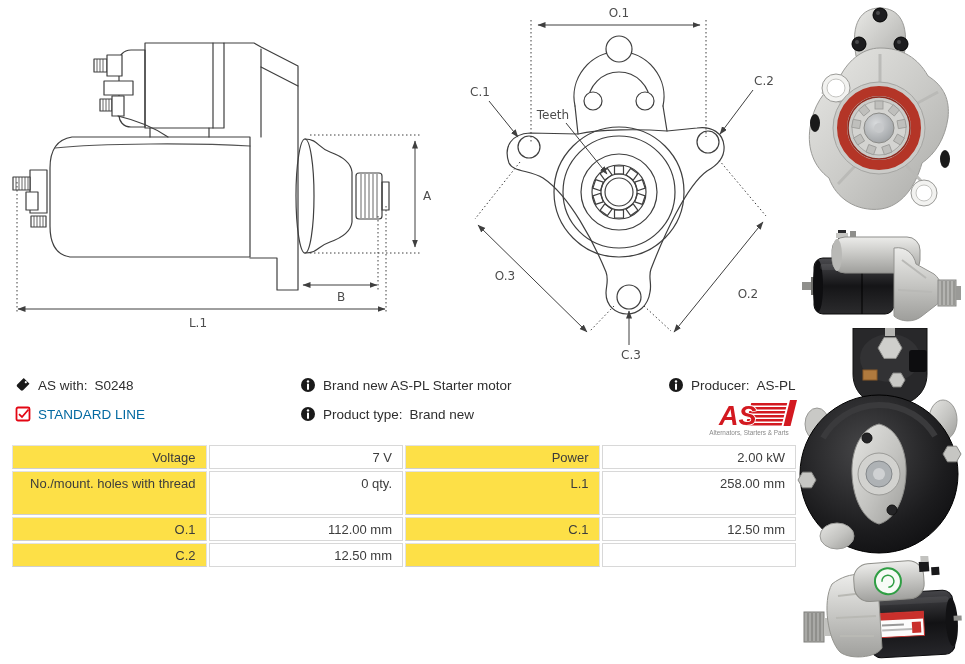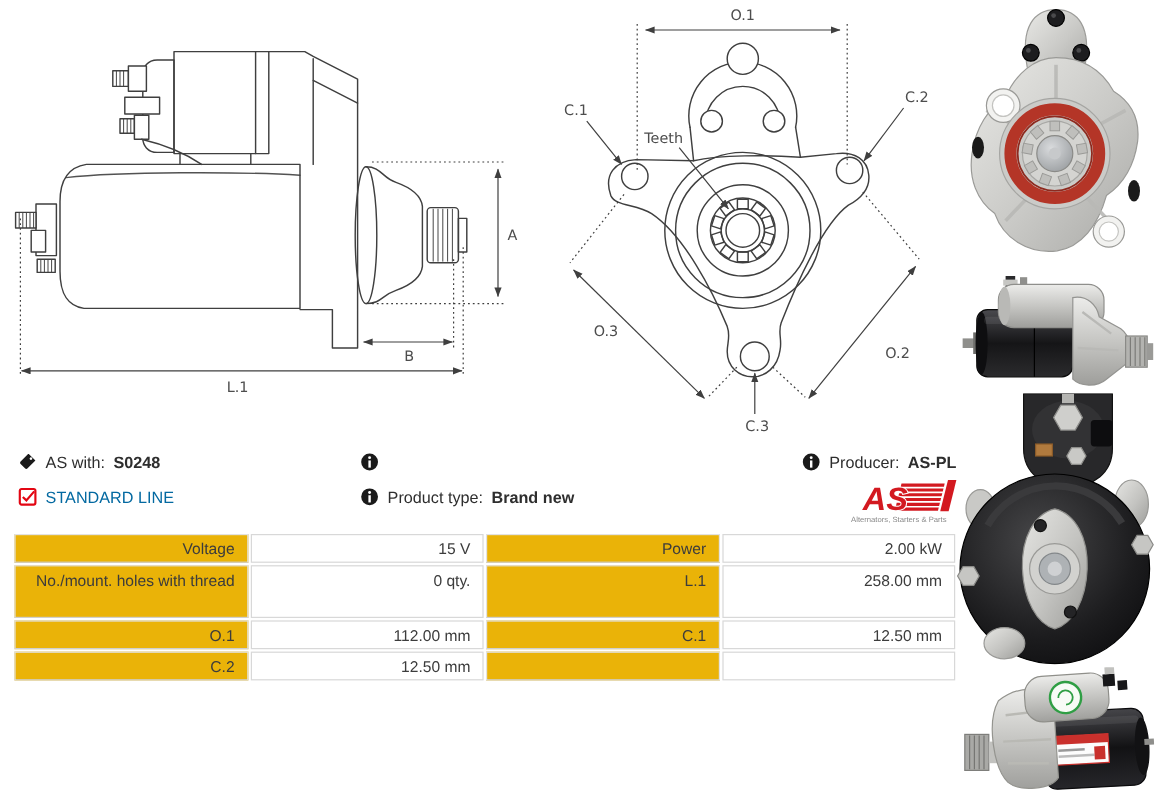--- a/index.html
+++ b/index.html
@@ -13,33 +13,33 @@
   svg text { font-family:"DejaVu Sans", sans-serif; fill:#4d4d4d; font-size:12px; }
   .ln   { stroke:#3f3f3f; stroke-width:1.2; fill:none; stroke-linejoin:round; stroke-linecap:round; }
   .lnf  { stroke:#3f3f3f; stroke-width:1.2; fill:#ffffff; stroke-linejoin:round; }
   .dim  { stroke:#3f3f3f; stroke-width:1; fill:none; }
   .dot  { stroke:#3f3f3f; stroke-width:1; fill:none; stroke-dasharray:1.5 2.5; }
   .hatch{ stroke:#3f3f3f; stroke-width:0.8; }
 
   
   .info-item { position:absolute; display:flex; align-items:center; gap:7px;
                font-size:13.5px; color:#2e2e2e; white-space:nowrap; }
-  .info-item .b { font-weight:bold; }
+  .info-item .b { font-weight:normal; }
   .badge-red { color:#0369a1; font-weight:normal; }
   .icn { display:inline-flex; width:16px; height:16px; flex:0 0 16px; }
 
   
   .as-logo { position:absolute; width:104px; height:42px; }
 
   
   table.spec { position:absolute; left:10px; top:443px; width:788px;
                border-collapse:separate; border-spacing:2px; table-layout:fixed; }
   table.spec td { height:24px; font-size:13px; line-height:15px; text-align:right;
                   padding:0 10px; vertical-align:middle; color:#3c3c3c; }
-  table.spec td.lbl { background:#eab308; border:1px solid #e2e2e2; border-bottom-color:#cfcfcf; }
+  table.spec td.lbl { background:#fde047; border:1px solid #e2e2e2; border-bottom-color:#cfcfcf; }
   table.spec td.val { background:#ffffff; border:1px solid #d8d8d8; }
   table.spec tr.tall td { height:44px; vertical-align:top; padding-top:4px; }
 </style>
 </head>
 <body>
 
 <div class="page">
 
   <svg class="abs" style="left:0;top:15px" width="445" height="320" viewBox="0 15 445 320">
     <defs>
@@ -386,20 +386,21 @@
   </div>
 
   <div class="info-item" style="left:300px;top:377px">
     <span class="icn">
       <svg width="16" height="16" viewBox="0 0 16 16">
           <circle cx="8" cy="8" r="7" fill="#1a1a1a"></circle>
         <rect x="7" y="6.7" width="2" height="6" fill="#fff"></rect>
           <circle cx="8" cy="4.4" r="1.2" fill="#fff"></circle>
         </svg>
     </span>
+    <span>Brand new AS-PL Starter motor</span>
   </div>
 
   <div class="info-item" style="left:300px;top:406px">
     <span class="icn">
       <svg width="16" height="16" viewBox="0 0 16 16">
           <circle cx="8" cy="8" r="7" fill="#1a1a1a"></circle>
         <rect x="7" y="6.7" width="2" height="6" fill="#fff"></rect>
           <circle cx="8" cy="4.4" r="1.2" fill="#fff"></circle>
         </svg>
     </span>
@@ -436,21 +437,21 @@
   <table class="spec">
     <colgroup>
         <col style="width:25%">
         <col style="width:25%">
         <col style="width:25%">
         <col style="width:25%">
       </colgroup>
     <tbody>
         <tr>
           <td class="lbl">Voltage</td>
-          <td class="val">15 V</td>
+          <td class="val">7 V</td>
           <td class="lbl">Power</td>
           <td class="val">2.00 kW</td>
         </tr>
         <tr class="tall">
           <td class="lbl">No./mount. holes with thread</td>
           <td class="val">0 qty.</td>
           <td class="lbl">L.1</td>
           <td class="val">258.00 mm</td>
         </tr>
         <tr>

